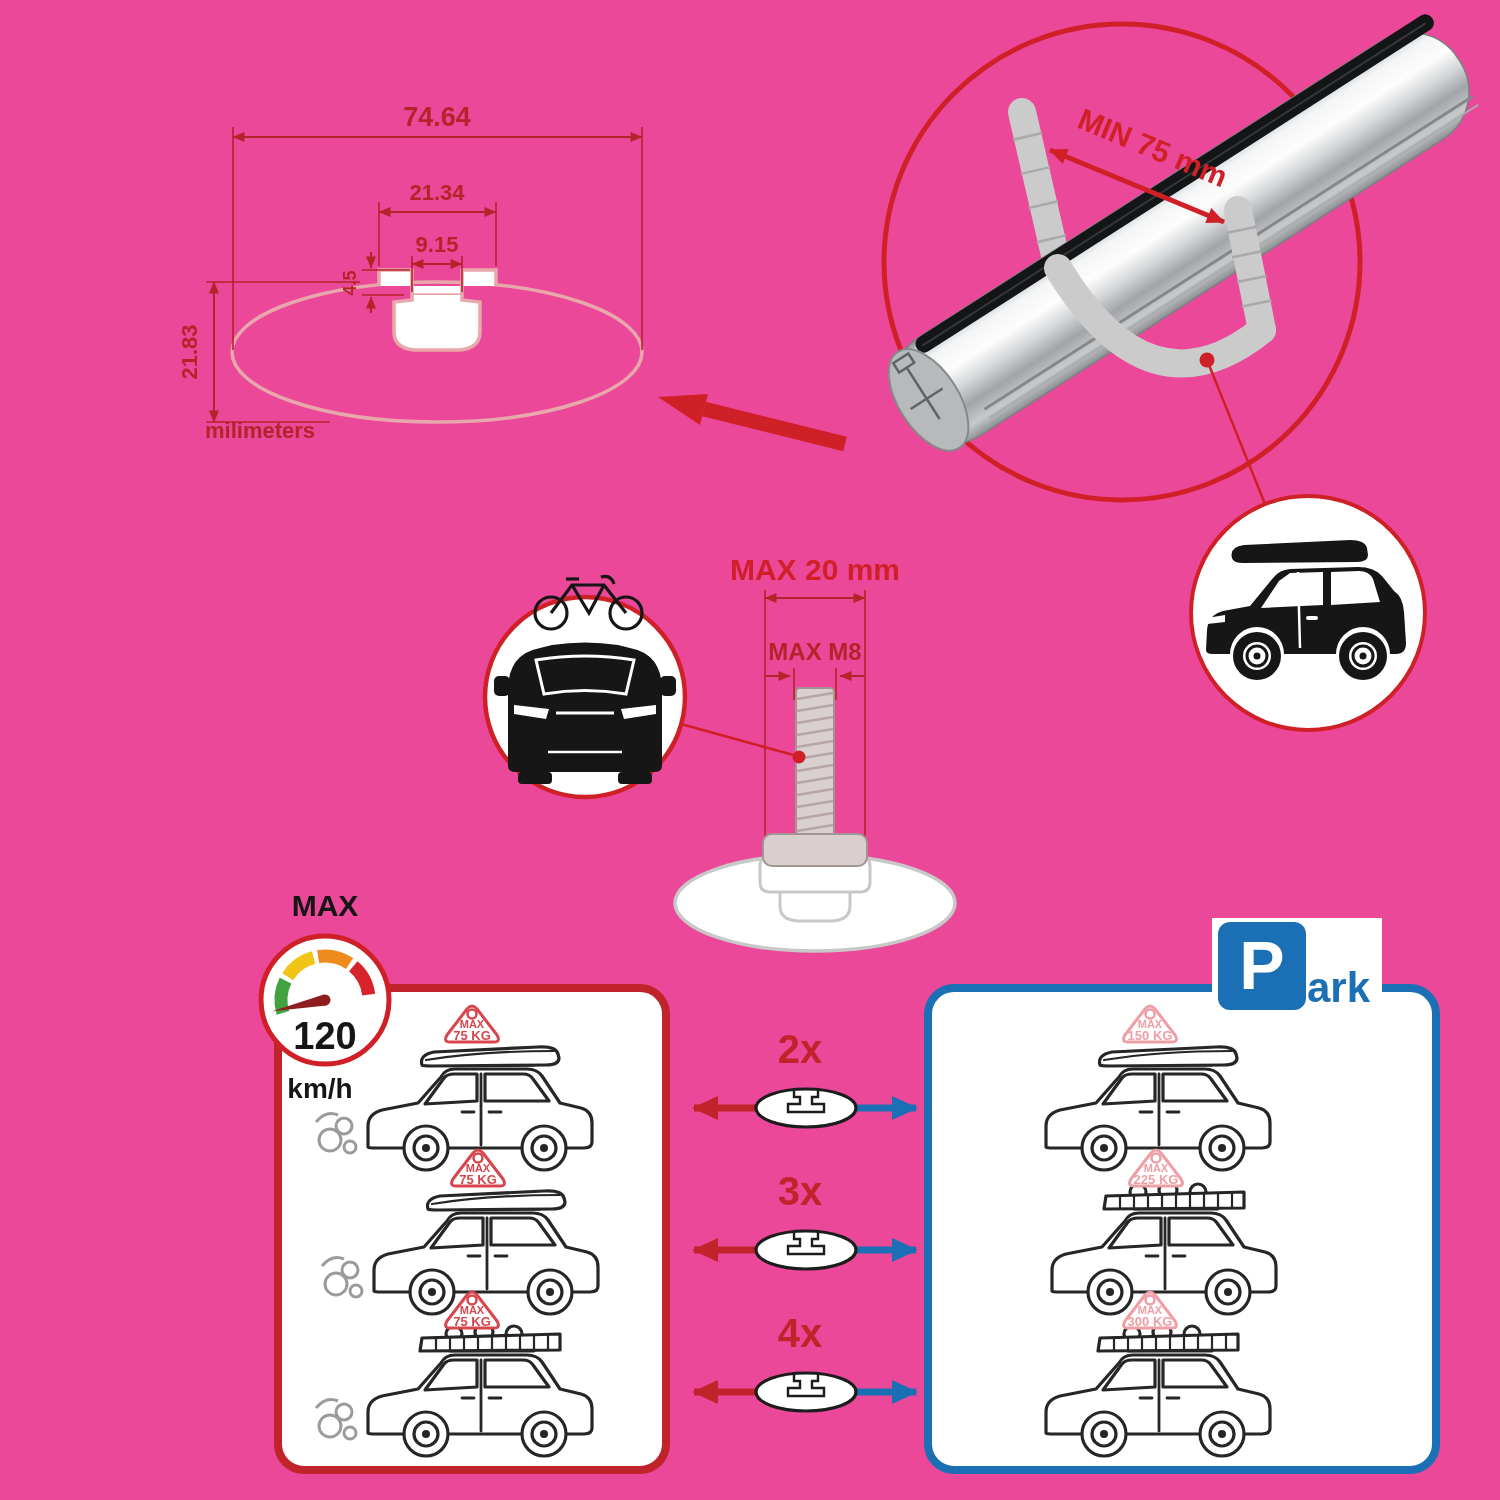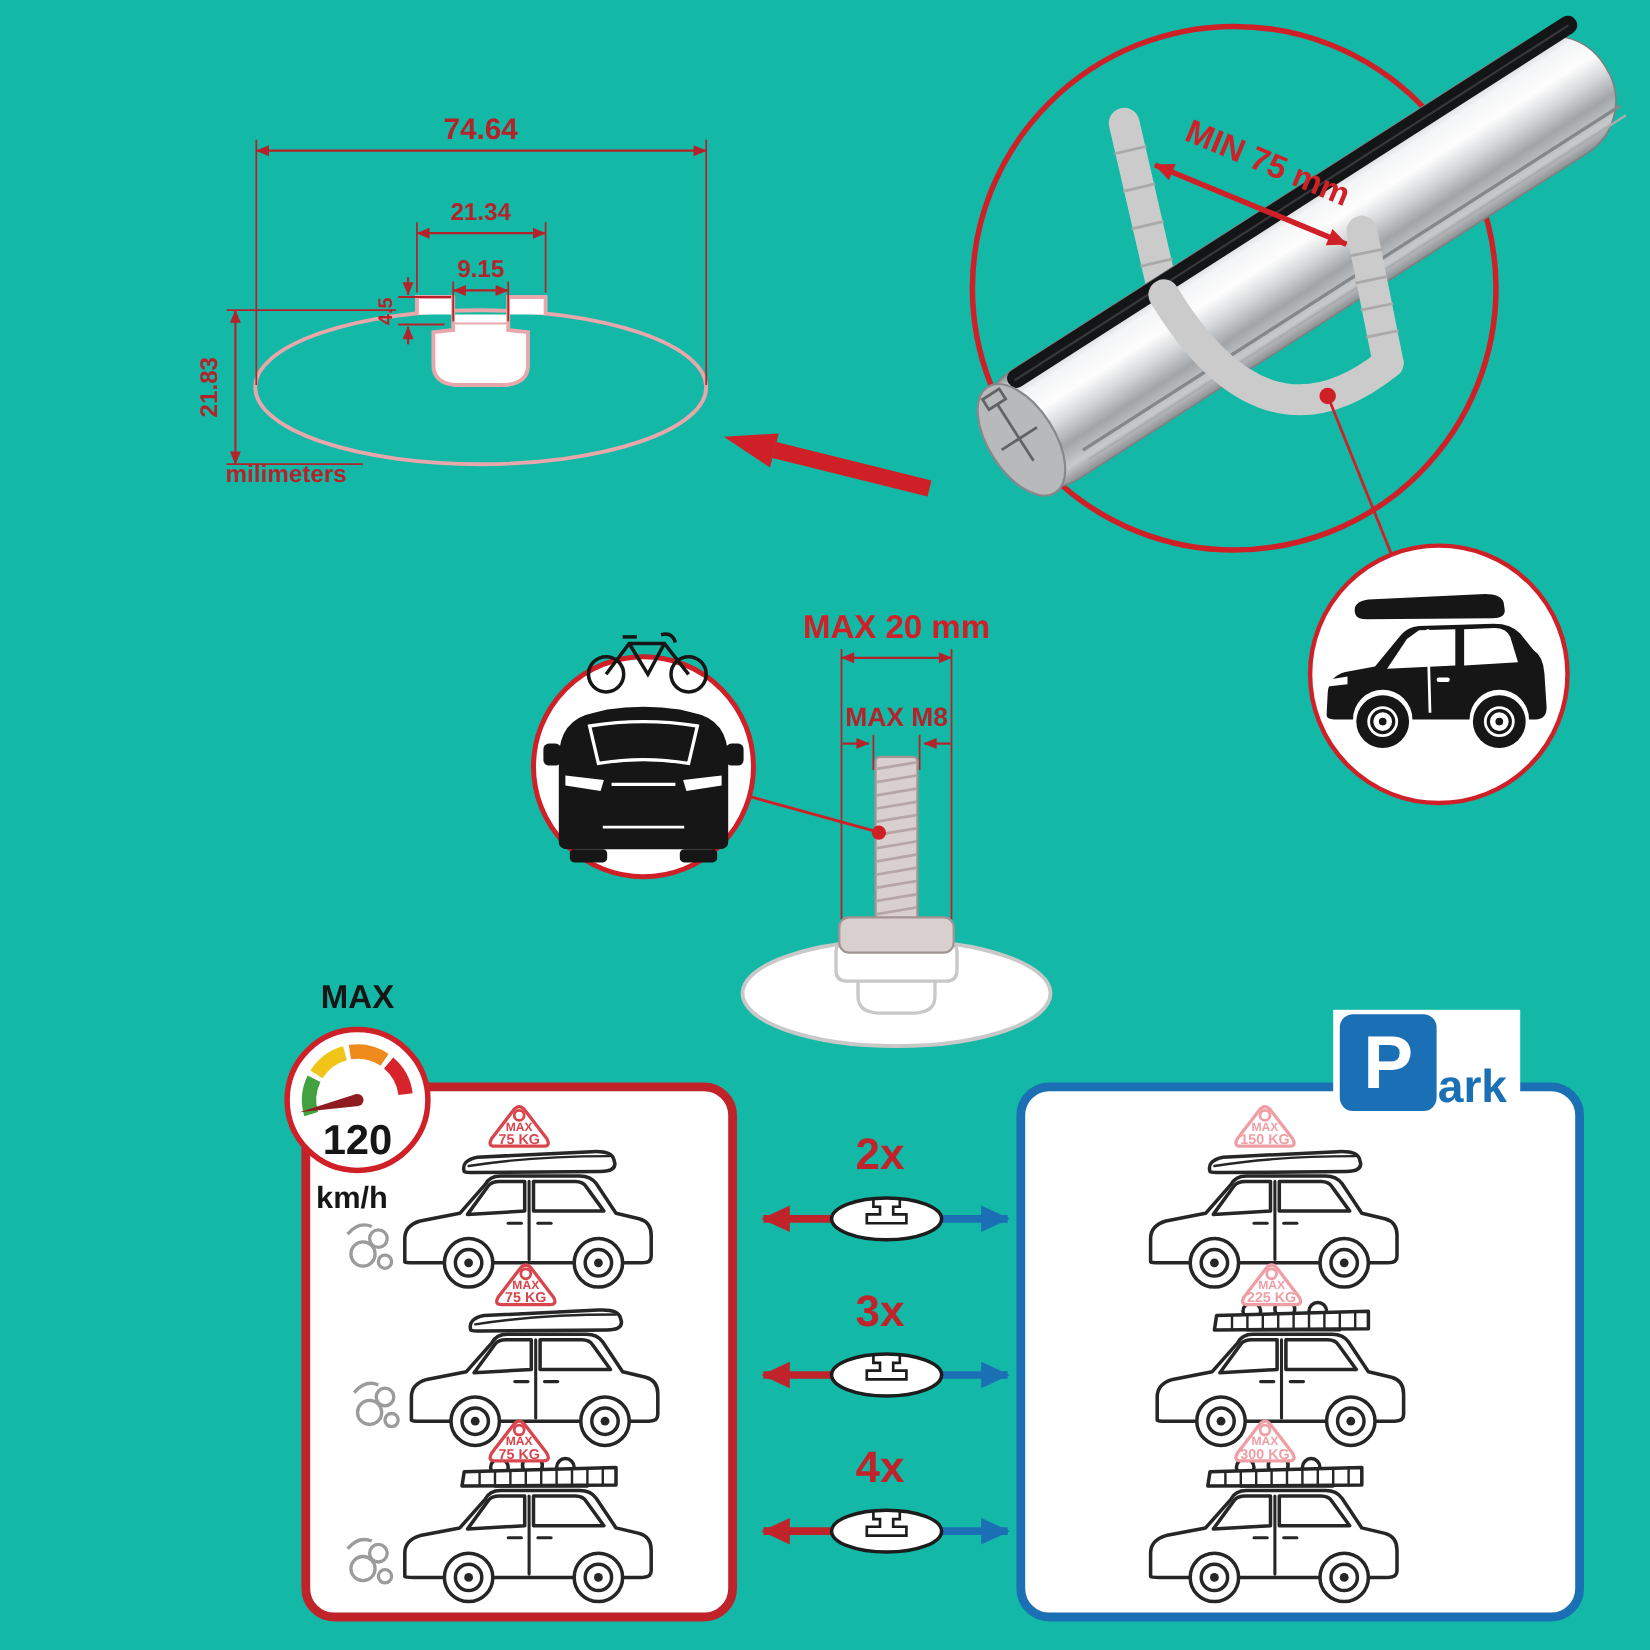--- a/index.html
+++ b/index.html
@@ -1,16 +1,16 @@
 <!DOCTYPE html>
 <html><head>
 <meta charset="utf-8">
 <style>
   html,body{margin:0;padding:0;background:#ffffff;}
-  .canvas{position:relative;width:1500px;height:1500px;background:#14b8a6;overflow:hidden;}
+  .canvas{position:relative;width:1500px;height:1500px;background:#ec4899;overflow:hidden;}
   svg{display:block;}
   text{font-family:"Liberation Sans","DejaVu Sans",sans-serif;font-weight:bold;}
   .dim{fill:#b5232a;font-size:27px;}
   .dim-m{fill:#b5232a;font-size:22px;}
   .dim-s{fill:#b5232a;font-size:18px;}
   .dim-s2{fill:#b5232a;font-size:24px;}
   .accent{fill:#cf2027;font-size:30px;}
   .blktxt{fill:#161616;}
   .mult{fill:#c1232b;font-size:40px;}
   .parkP{fill:#ffffff;font-size:68px;}

